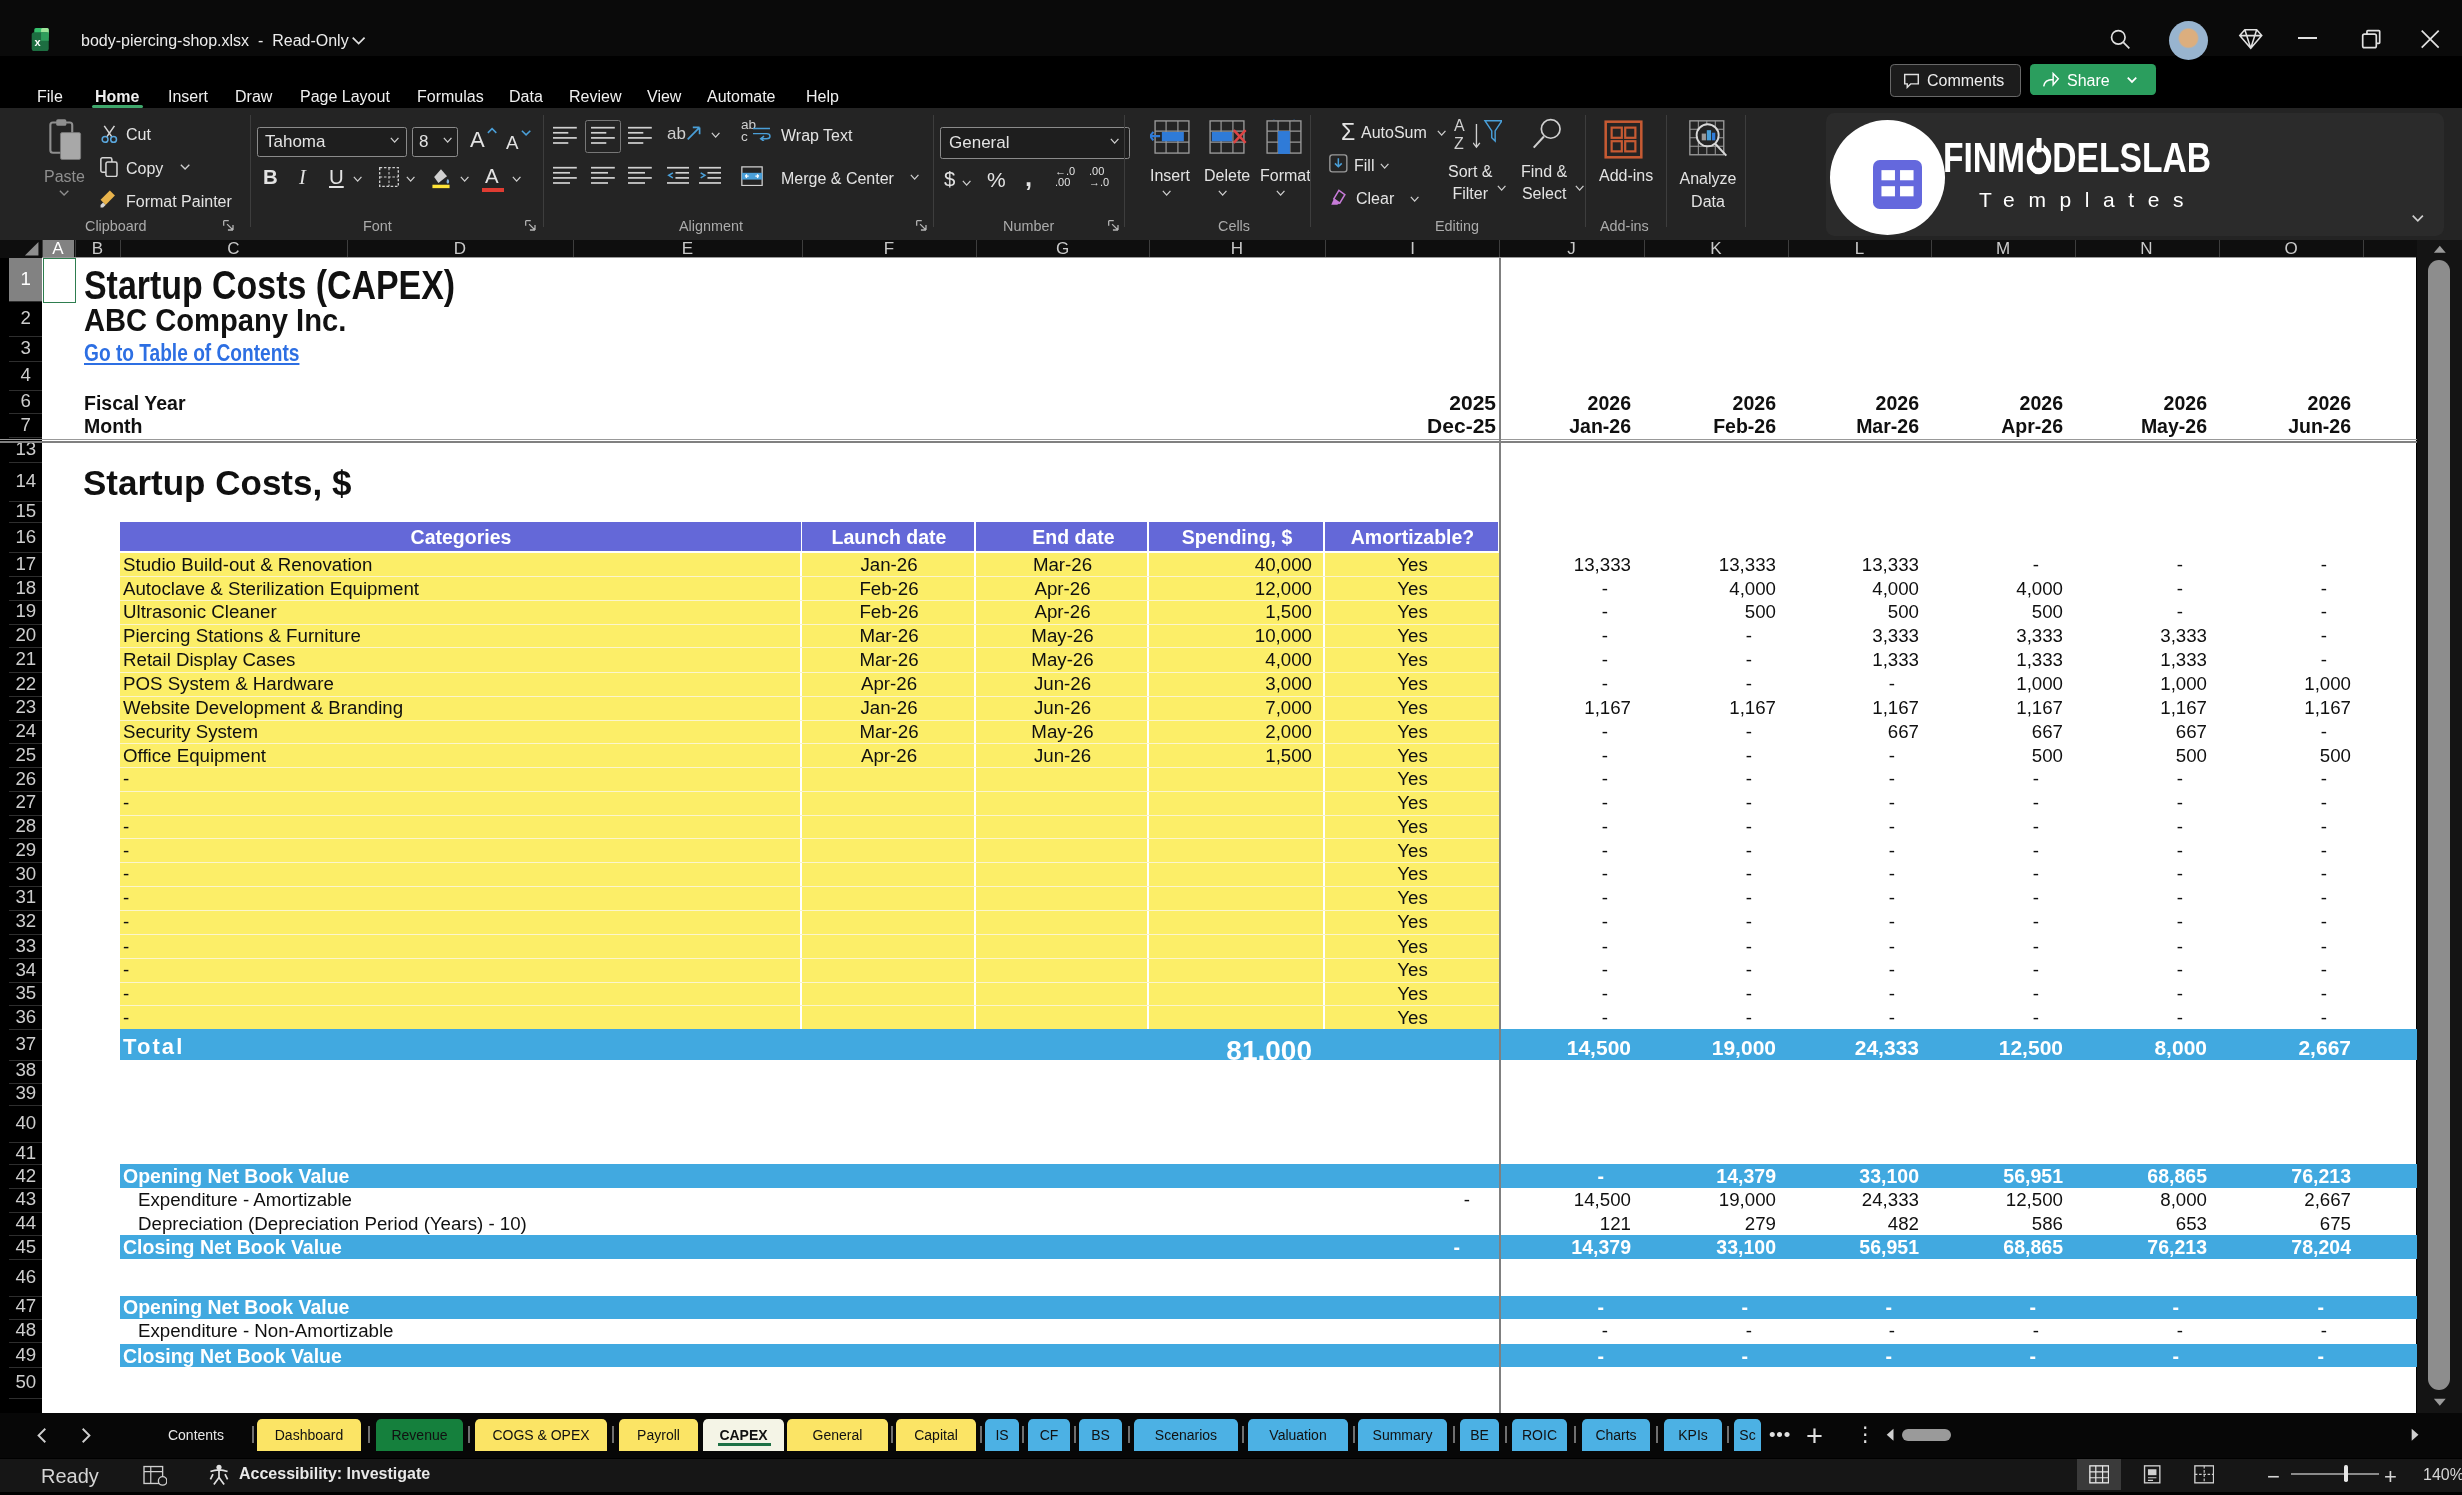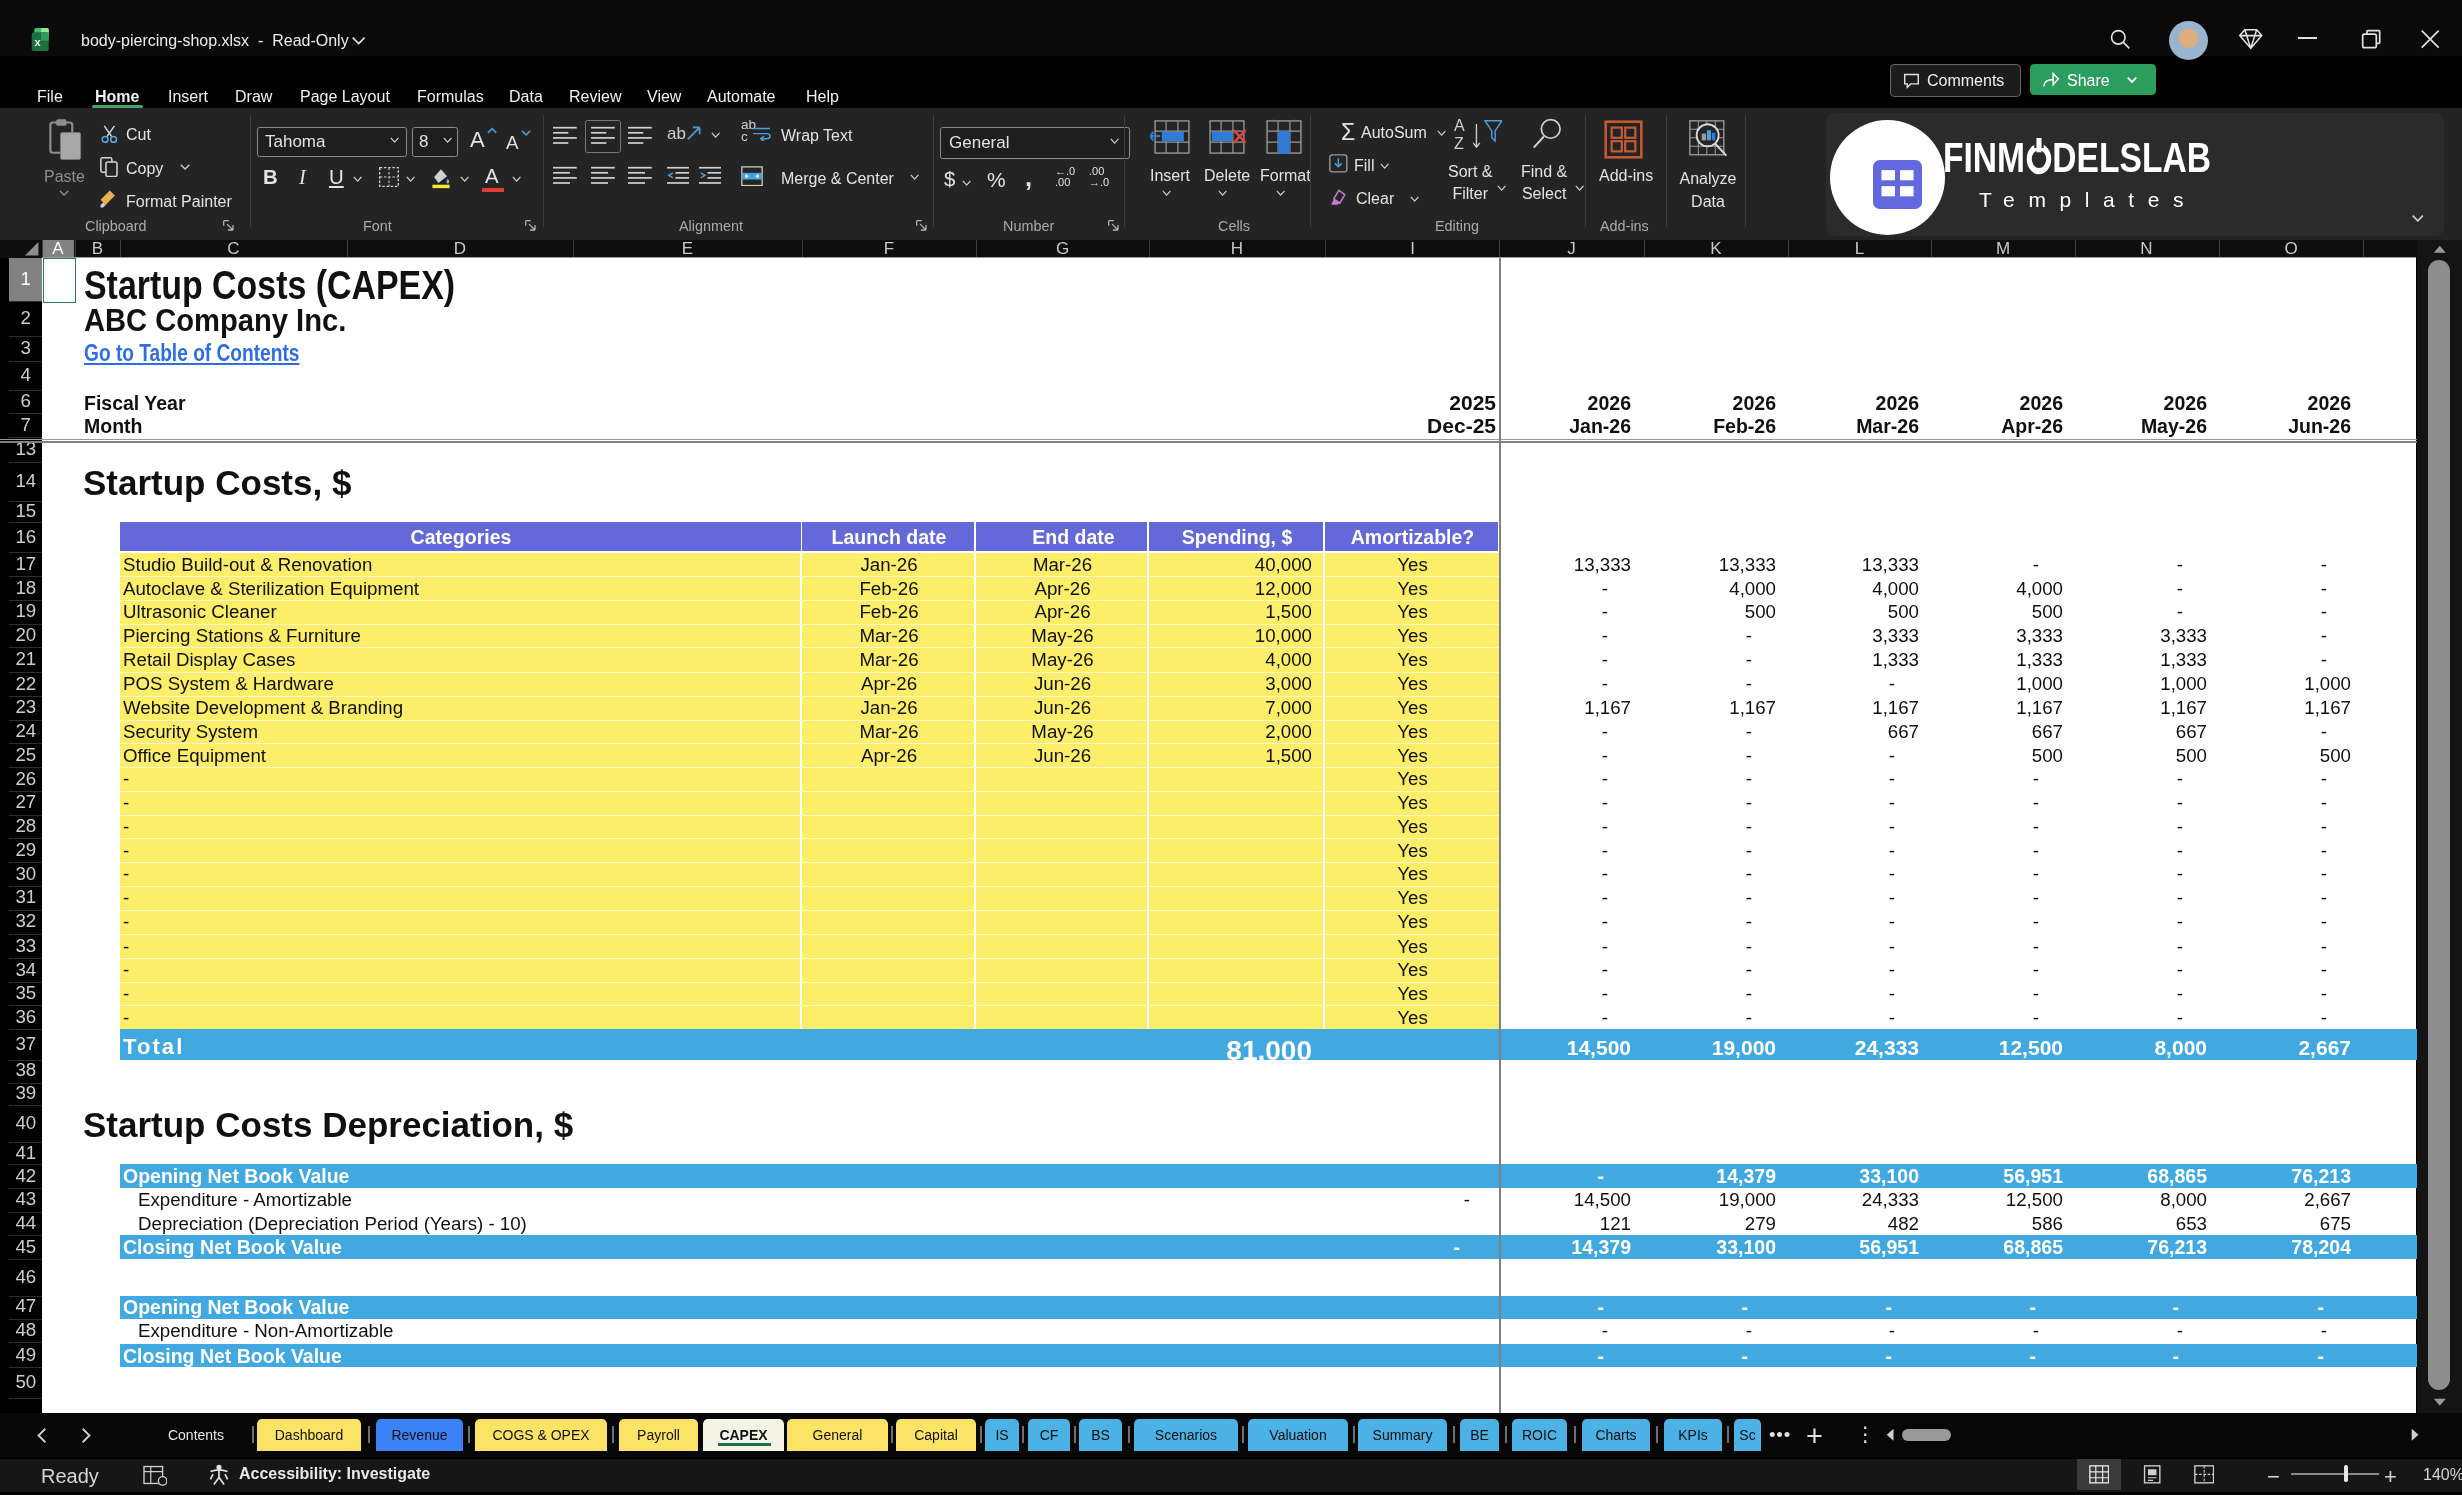--- a/index.html
+++ b/index.html
@@ -740,21 +740,20 @@
 <div class="cell num" style="right:135px;top:1009px;font-size:18.7px;color:#101010">-</div>
 <div class="a" style="left:120px;top:1029px;width:2297px;height:31px;background:#41a9e0"></div>
 <div class="cell b" style="left:123px;top:1036px;font-size:22px;color:#fff;letter-spacing:2.1px">Total</div>
 <div class="cell num b" style="right:1150px;top:1037px;font-size:28px;color:#fff">81,000</div>
 <div class="cell num b" style="right:831px;top:1037px;font-size:21px;color:#fff">14,500</div>
 <div class="cell num b" style="right:686px;top:1037px;font-size:21px;color:#fff">19,000</div>
 <div class="cell num b" style="right:543px;top:1037px;font-size:21px;color:#fff">24,333</div>
 <div class="cell num b" style="right:399px;top:1037px;font-size:21px;color:#fff">12,500</div>
 <div class="cell num b" style="right:255px;top:1037px;font-size:21px;color:#fff">8,000</div>
 <div class="cell num b" style="right:111px;top:1037px;font-size:21px;color:#fff">2,667</div>
-<div class="cell b" style="left:83px;top:1107px;font-size:35px;color:#101010;">Startup Costs Depreciation, $</div>
 <div class="a" style="left:120px;top:1164px;width:2297px;height:24px;background:#41a9e0"></div>
 <div class="cell b" style="left:123px;top:1167px;font-size:19.5px;color:#fff;">Opening Net Book Value</div>
 <div class="cell num b" style="right:858px;top:1167px;font-size:19.5px;color:#fff">-</div>
 <div class="cell num b" style="right:686px;top:1167px;font-size:19.5px;color:#fff">14,379</div>
 <div class="cell num b" style="right:543px;top:1167px;font-size:19.5px;color:#fff">33,100</div>
 <div class="cell num b" style="right:399px;top:1167px;font-size:19.5px;color:#fff">56,951</div>
 <div class="cell num b" style="right:255px;top:1167px;font-size:19.5px;color:#fff">68,865</div>
 <div class="cell num b" style="right:111px;top:1167px;font-size:19.5px;color:#fff">76,213</div>
 <div class="cell" style="left:138px;top:1191px;font-size:18.7px;color:#101010;">Expenditure - Amortizable</div>
 <div class="cell num" style="right:992px;top:1191px;font-size:18.7px;color:#101010">-</div>
@@ -814,21 +813,21 @@
     </svg>
 <div class="a" style="left:0;top:1413px;width:2462px;height:45px;background:#070707"></div>
 <svg class="a" style="left:36px;top:1427px" width="11" height="17" viewBox="0 0 13 20">
       <path d="M11 2 L3 10 L11 18" stroke="#cfcfcf" stroke-width="2.2" fill="none"></path>
     </svg>
 <svg class="a" style="left:81px;top:1427px" width="11" height="17" viewBox="0 0 13 20">
       <path d="M2 2 L10 10 L2 18" stroke="#cfcfcf" stroke-width="2.2" fill="none"></path>
     </svg>
 <div class="tab" style="left:144px;width:104px;color:#e8e8e8;">Contents</div>
 <div class="tab" style="left:257px;width:104px;color:#111;background:#fbe465;">Dashboard</div>
-<div class="tab" style="left:376px;width:87px;color:#111;background:#3b82f6;">Revenue</div>
+<div class="tab" style="left:376px;width:87px;color:#111;background:#15803d;">Revenue</div>
 <div class="tab" style="left:475px;width:132px;color:#111;background:#fbe465;">COGS &amp; OPEX</div>
 <div class="tab" style="left:619px;width:79px;color:#111;background:#fbe465;">Payroll</div>
 <div class="tab" style="left:703px;width:81px;color:#111;background:#f4f4e6;font-weight:bold;">CAPEX</div>
 <div class="tab" style="left:787px;width:101px;color:#111;background:#fbe465;">General</div>
 <div class="tab" style="left:896px;width:80px;color:#111;background:#fbe465;">Capital</div>
 <div class="tab" style="left:985px;width:34px;color:#111;background:#4cb1e4;">IS</div>
 <div class="tab" style="left:1028px;width:42px;color:#111;background:#4cb1e4;">CF</div>
 <div class="tab" style="left:1079px;width:43px;color:#111;background:#4cb1e4;">BS</div>
 <div class="tab" style="left:1134px;width:104px;color:#111;background:#4cb1e4;">Scenarios</div>
 <div class="tab" style="left:1248px;width:100px;color:#111;background:#4cb1e4;">Valuation</div>

